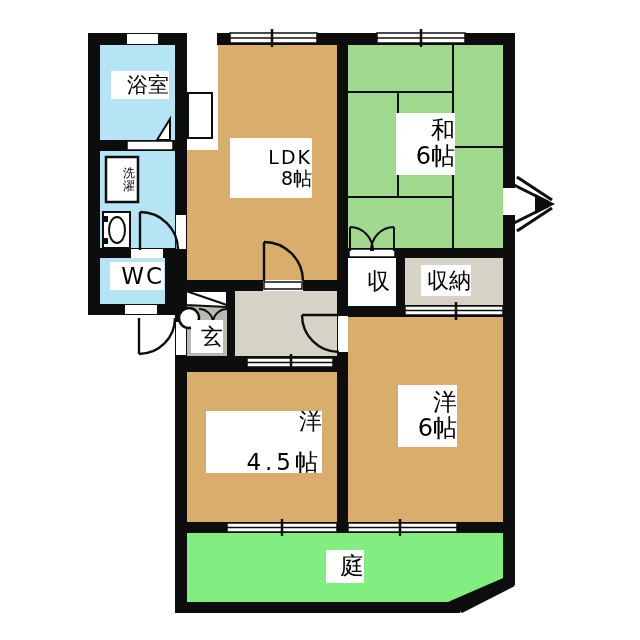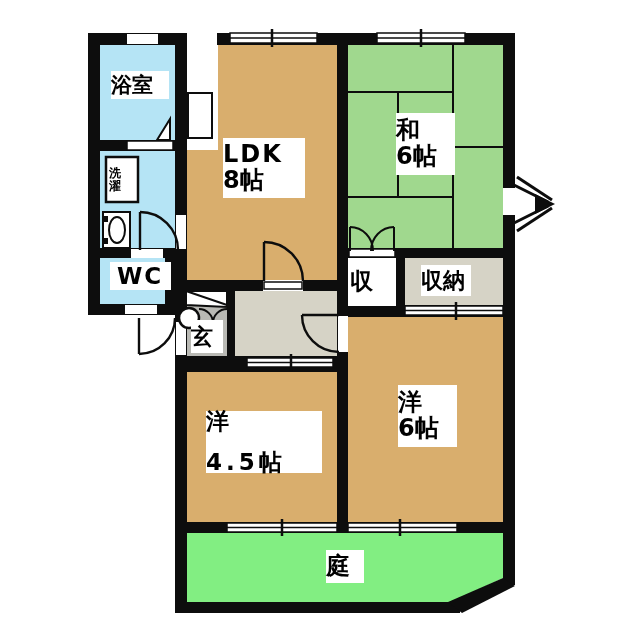--- a/index.html
+++ b/index.html
@@ -1,20 +1,20 @@
 <!DOCTYPE html>
 <html><head>
 <meta charset="utf-8">
 <style>
   html,body{margin:0;padding:0;background:#ffffff;}
   #plan{position:relative;width:640px;height:640px;background:#ffffff;overflow:hidden;
         font-family:"DejaVu Sans","Liberation Sans",sans-serif;}
   #plan svg{position:absolute;left:0;top:0;}
-  .lbl{position:absolute;background:#ffffff;color:#000;font-weight:bold;
-       display:flex;flex-direction:column;align-items:flex-start;justify-content:center;
+  .lbl{position:absolute;background:#ffffff;color:#000;font-weight:normal;
+       display:flex;flex-direction:column;align-items:flex-end;justify-content:center;
        text-align:center;line-height:1.08;white-space:nowrap;}
   .lbl .l1,.lbl .l2{display:block;}
 </style>
 </head>
 <body>
 
 <div id="plan">
 <svg width="640" height="640" viewBox="0 0 640 640">
 
   <g>
@@ -172,25 +172,25 @@
 
 <div class="lbl" style="left:111px;top:71px;width:58px;height:28px;font-size:21px;">
   <span class="l1">浴室</span>
 </div>
 
 <div class="lbl" style="left:109px;top:161px;width:26px;height:38px;font-size:12px;background:transparent;">
   <span class="l1">洗</span>
   <span class="l2">濯</span>
 </div>
 
-<div class="lbl" style="left:110px;top:262px;width:54px;height:28px;font-size:23px;letter-spacing:2px;padding-left:7px;">
+<div class="lbl" style="left:110px;top:262px;width:54px;height:28px;font-size:23px;letter-spacing:2px;">
   <span class="l1">WC</span>
 </div>
 
-<div class="lbl" style="left:223px;top:138px;width:82px;height:60px;font-size:24px;">
+<div class="lbl" style="left:230px;top:138px;width:82px;height:60px;font-size:19px;">
   <span class="l1" style="letter-spacing:2px;">LDK</span>
   <span class="l2">8帖</span>
 </div>
 
 <div class="lbl" style="left:396px;top:113px;width:59px;height:62px;font-size:24px;">
   <span class="l1">和</span>
   <span class="l2">6帖</span>
 </div>
 
 <div class="lbl" style="left:350px;top:266px;width:40px;height:30px;font-size:23px;">

